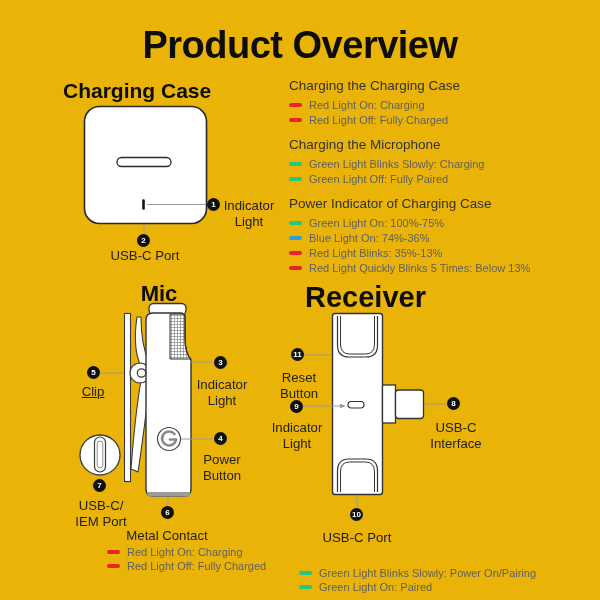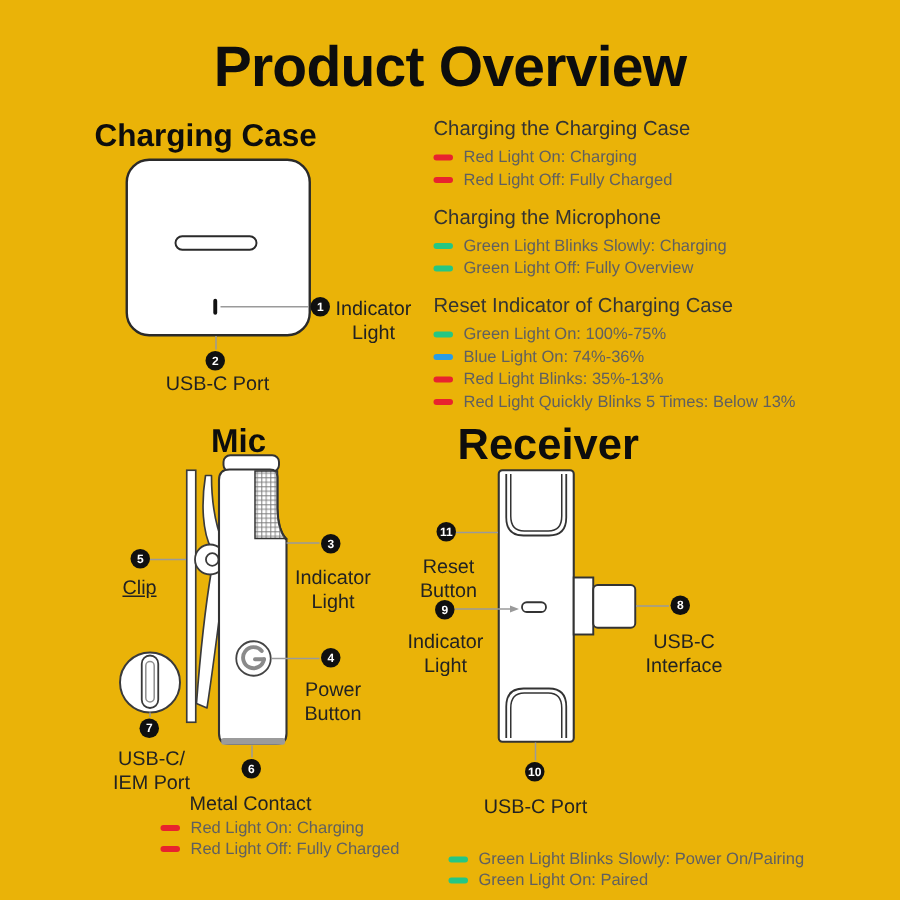--- a/index.html
+++ b/index.html
@@ -140,25 +140,25 @@
       </div>
     </div>
     <div class="info-group">
       <div class="info-head">Charging the Microphone</div>
       <div class="legend-item">
         <span class="dash" style="background: rgb(37, 199, 131);"></span>
         <span>Green Light Blinks Slowly: Charging</span>
       </div>
       <div class="legend-item">
         <span class="dash" style="background: rgb(37, 199, 131);"></span>
-        <span>Green Light Off: Fully Overview</span>
+        <span>Green Light Off: Fully Paired</span>
       </div>
     </div>
     <div class="info-group">
-      <div class="info-head">Reset Indicator of Charging Case</div>
+      <div class="info-head">Power Indicator of Charging Case</div>
       <div class="legend-item">
         <span class="dash" style="background: rgb(37, 199, 131);"></span>
         <span>Green Light On: 100%-75%</span>
       </div>
       <div class="legend-item">
         <span class="dash" style="background: rgb(42, 157, 229);"></span>
         <span>Blue Light On: 74%-36%</span>
       </div>
       <div class="legend-item">
         <span class="dash" style="background: rgb(232, 35, 46);"></span>

